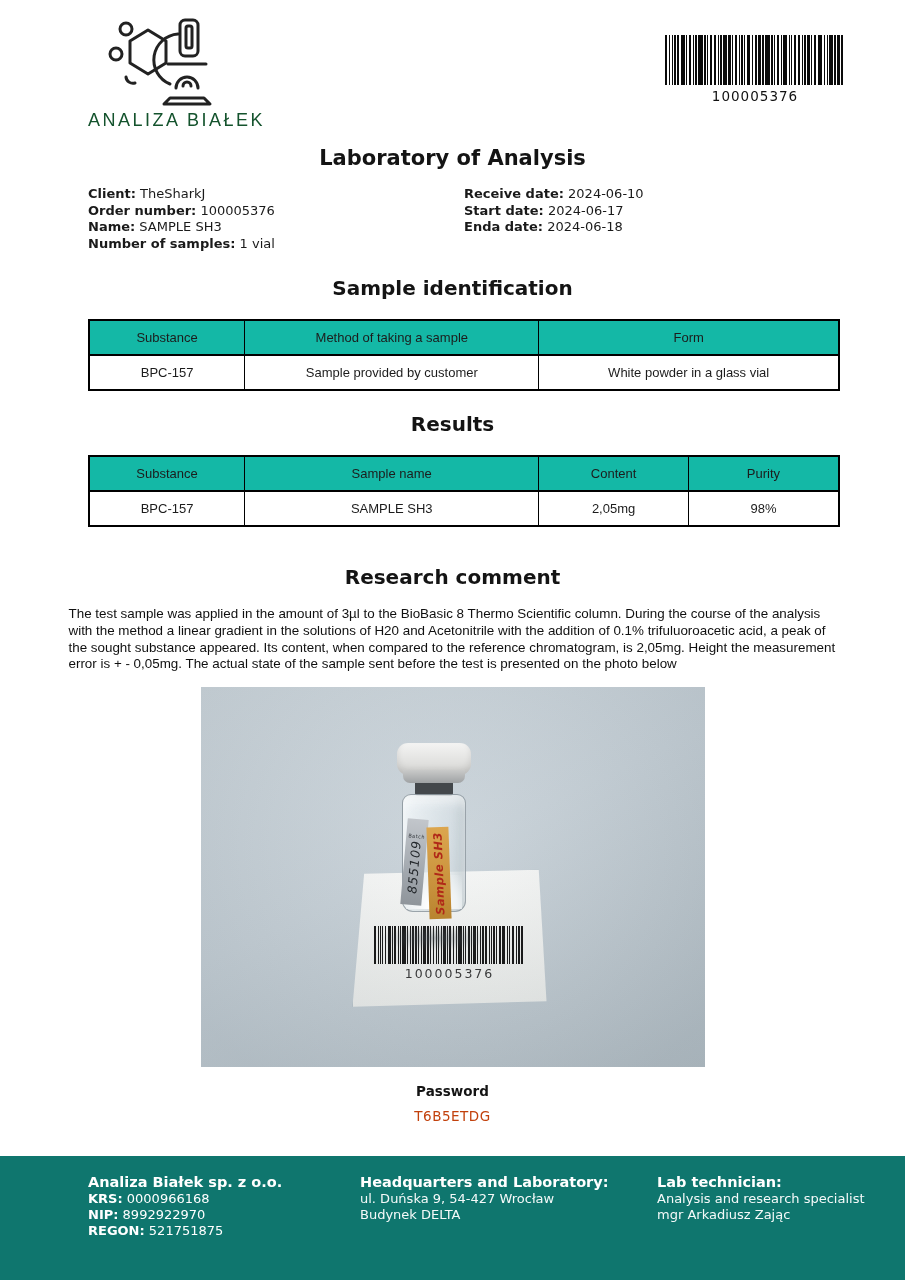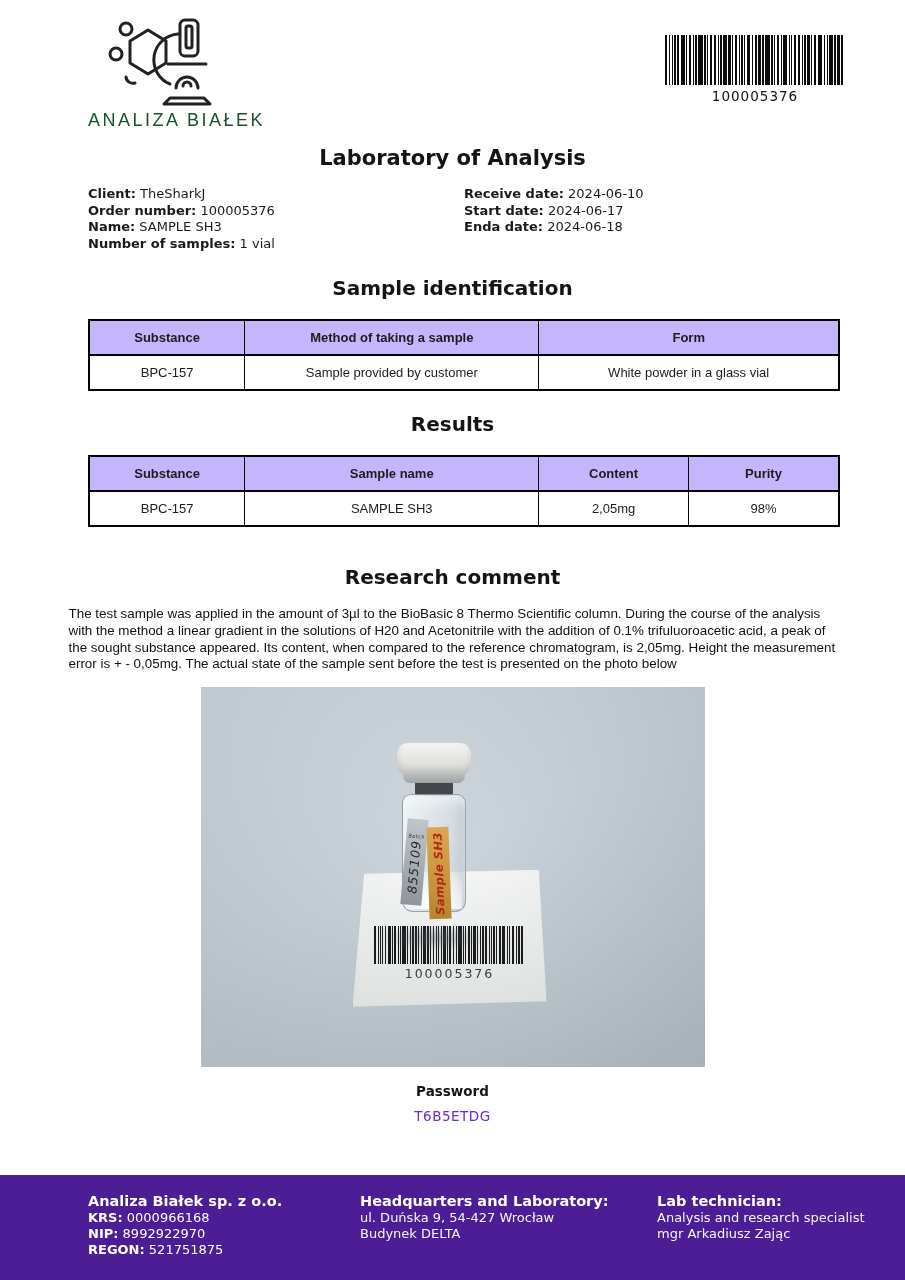--- a/index.html
+++ b/index.html
@@ -30,21 +30,21 @@
   
   .order-info { display:flex; padding-left:88px; }
   .order-info .col { width:376px; }
   .info-row { font-size:13px; line-height:16.6px; color:#1a1a1a; }
   .info-row b { font-weight:bold; }
 
   
   table.data { border-collapse:collapse; margin:19px 0 0 88px; width:752px;
     font-family:"Liberation Sans", sans-serif; font-size:13px; color:#1c1c1c; }
   table.data th, table.data td { border:1px solid #000; text-align:center; height:35px; padding:0 6px; }
-  table.data th { background:#c4b5fd; font-weight:bold; }
+  table.data th { background:#14b8a6; font-weight:normal; }
   table.data { border:2px solid #000; }
   table.data thead tr { border-bottom:2px solid #000; }
   .t1 .c0 { width:156px; } .t1 .c1 { width:295px; } .t1 .c2 { width:301px; }
   .t2 .c0 { width:156px; } .t2 .c1 { width:295px; } .t2 .c2 { width:150px; } .t2 .c3 { width:151px; }
 
   
   .comment { margin:17px auto 0; width:768px; font-family:"Liberation Sans", sans-serif;
     font-size:13.4px; line-height:16.6px; color:#101010; text-align:left; }
 
   
@@ -83,25 +83,25 @@
   .vlabel-batch .hand { writing-mode:vertical-rl; transform:rotate(180deg); font-style:italic;
     font-size:12.5px; color:#23272b; letter-spacing:1px; }
   .vlabel-sample { left:25px; top:32px; width:22px; height:92px; transform:rotate(-2deg);
     background:linear-gradient(#dca64f 0%,#c68f3a 70%,#b8842f 100%); }
   .vlabel-sample .hand { writing-mode:vertical-rl; transform:rotate(180deg); font-style:italic;
     font-weight:bold; font-size:11.5px; color:#b02818; letter-spacing:0.5px; white-space:nowrap; }
 
   
   .password { margin-top:16px; text-align:center; }
   .password .pw-label { font-size:13.5px; font-weight:bold; color:#141414; }
-  .password .pw-value { margin-top:9px; font-size:13.5px; color:#6d28d9; letter-spacing:0.5px; }
-
-  
-  .footer { position:absolute; left:0; bottom:0; width:905px; height:105px;
-    background:#4c1d95; color:#ffffff; display:flex; padding:18px 30px 0 88px; }
+  .password .pw-value { margin-top:9px; font-size:13.5px; color:#c2410c; letter-spacing:0.5px; }
+
+  
+  .footer { position:absolute; left:0; bottom:0; width:905px; height:124px;
+    background:#0f766e; color:#ffffff; display:flex; padding:18px 30px 0 88px; }
   .footer .fcol1 { width:272px; } .footer .fcol2 { width:297px; } .footer .fcol3 { flex:1; }
   .footer .f-title { font-size:14.5px; font-weight:bold; line-height:17px; }
   .footer .f-row { font-size:13px; line-height:16.2px; }
   .footer .f-row b { font-weight:bold; }
   .footer .f-line { font-size:13px; line-height:16.2px; color:rgba(255,255,255,0.96); }
 </style>
 </head>
 <body>
 
 <div class="page">

